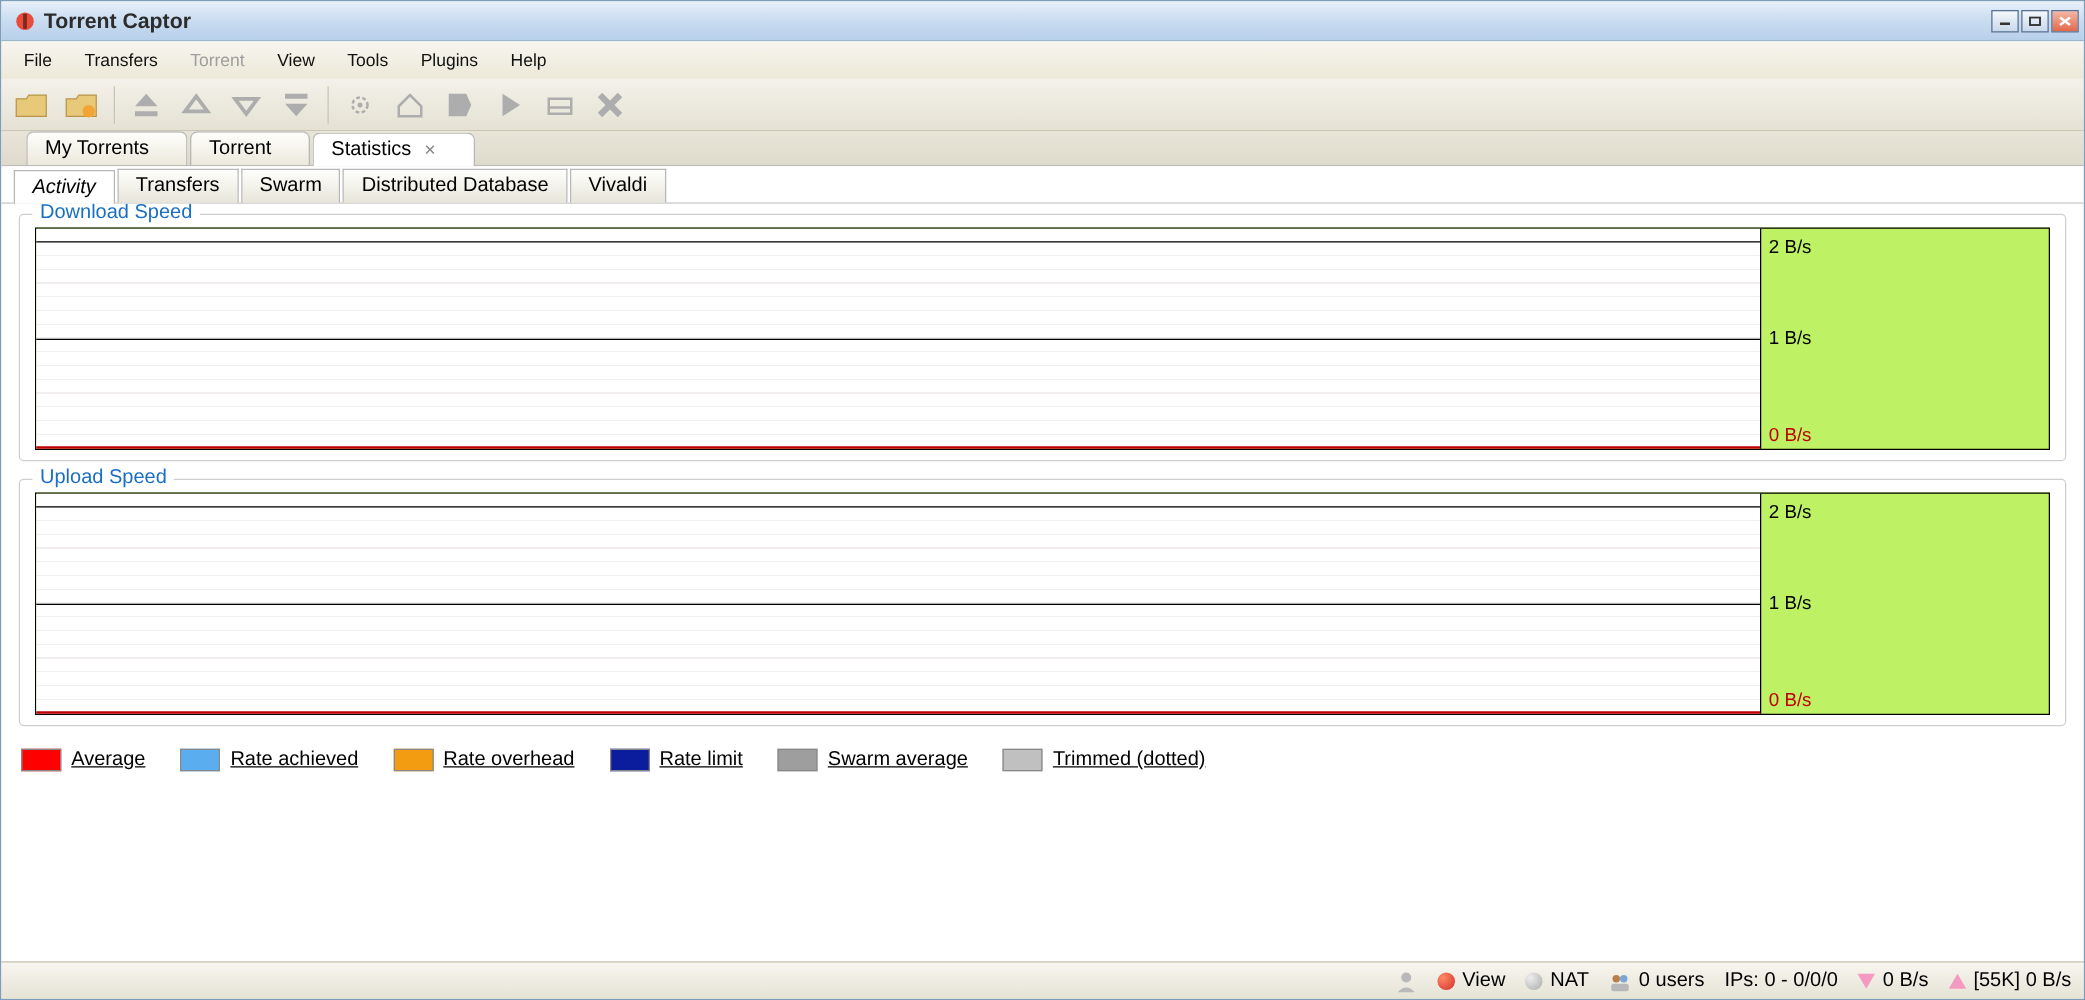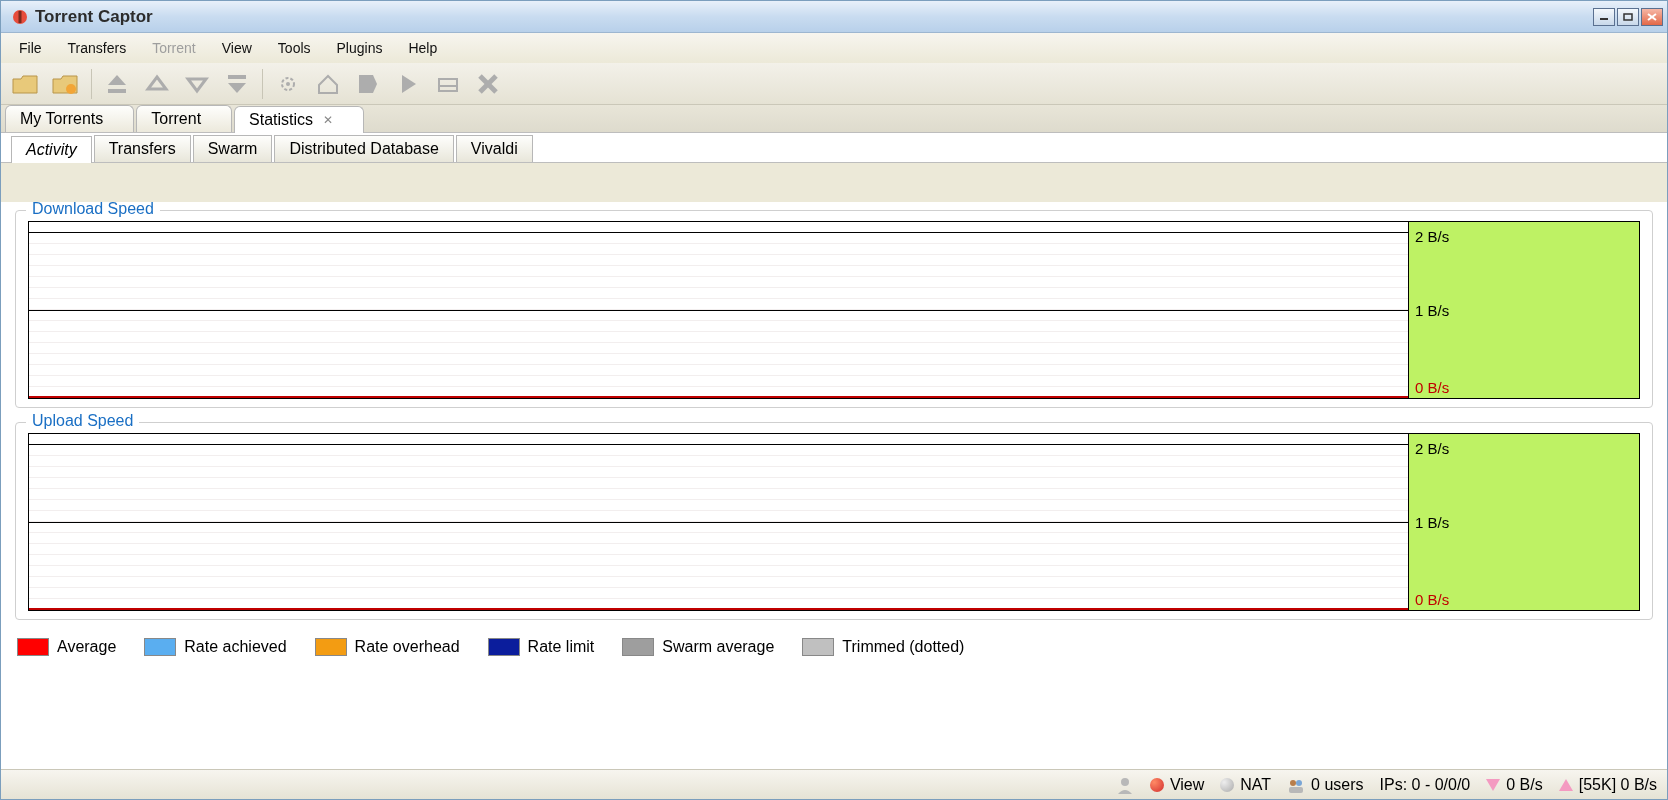--- a/index.html
+++ b/index.html
@@ -32,21 +32,21 @@
   
   .toolbar {
     display: flex; align-items: center; height: 42px; gap: 6px; padding: 0 8px;
     background: linear-gradient(to bottom, #f3f1e9, #e5e2d4); border-bottom: 1px solid #cac7b8;
   }
   .toolbar .tbtn { width: 34px; height: 34px; display: flex; align-items: center; justify-content: center; color: #9a9a9a; }
   .toolbar .sep { width: 1px; height: 30px; background: #c8c5b6; margin: 0 2px; }
 
   
   .tabrow {
-    display: flex; align-items: flex-end; height: 28px; padding-left: 4px;
+    display: flex; align-items: flex-end; height: 28px; padding-left: 20px;
     background: linear-gradient(to bottom, #e8e5d8, #dedbcd);
     border-bottom: 1px solid #bdbdbd;
   }
   .ptab {
     padding: 4px 30px 4px 14px; margin-right: 2px; font-size: 16px;
     border: 1px solid #b7b7b7; border-bottom: none; border-radius: 6px 6px 0 0;
     background: linear-gradient(to bottom, #fefefc, #ece9dc);
     display: flex; align-items: center; gap: 10px;
   }
   .ptab.active { background: #fff; position: relative; top: 1px; z-index: 2; }
@@ -58,21 +58,21 @@
     background: #fff; border-bottom: 1px solid #bdbdbd; gap: 0;
   }
   .stab {
     padding: 4px 14px; font-size: 16px;
     border: 1px solid #b7b7b7; border-bottom: none; margin-right: 2px;
     background: linear-gradient(to bottom, #fefefc, #e8e6da);
   }
   .stab.active { background: #fff; position: relative; top: 1px; font-style: italic; }
 
   
-  .content { flex: 1; background: #fff; padding: 8px 14px 4px 14px; overflow: hidden; margin-top: 39px; }
+  .content { flex: 1; background: #fff; padding: 8px 14px 4px 14px; overflow: hidden; }
   .group { border: 1px solid #cfcfcf; border-radius: 4px; margin-bottom: 14px; padding: 10px 12px 8px 12px; position: relative; }
   .group .legend { position: absolute; top: -11px; left: 10px; background: #fff; padding: 0 6px; color: #1a6fc4; font-size: 16px; }
   .chart {
     border: 1px solid #000; height: 178px; position: relative; background: #bef264; display: flex;
   }
   .chart .plot {
     flex: 0 0 1380px; height: 100%; position: relative;
     background: repeating-linear-gradient(to bottom, #ffffff 0, #ffffff 10px, #f2eeee 10px, #f2eeee 11px);
     border-right: 1px solid #000;
   }
@@ -80,21 +80,21 @@
   .chart .plot .hr-top { position: absolute; left: 0; right: 0; top: 10px; height: 0; border-top: 1px solid #000; }
   .chart .plot .baseline { position: absolute; left: 0; right: 0; bottom: 0; height: 0; border-top: 2px solid #c00000; }
   .chart .ylabels { flex: 1; position: relative; }
   .chart .ylabels span { position: absolute; left: 6px; font-size: 15px; }
   .chart .ylabels .y2 { top: 6px; }
   .chart .ylabels .y1 { top: 50%; transform: translateY(-50%); }
   .chart .ylabels .y0 { bottom: 2px; color: #c00000; }
 
   
   .legendrow { display: flex; align-items: center; gap: 10px; padding: 4px 2px 0 2px; }
-  .lg { display: flex; align-items: center; gap: 8px; margin-right: 18px; font-size: 16px; }
+  .lg { display: flex; align-items: center; gap: 8px; margin-right: 18px; font-size: 16px; text-decoration: underline; }
   .swatch { width: 32px; height: 18px; border: 1px solid #888; }
 
   
   .statusbar {
     display: flex; align-items: center; height: 30px; gap: 16px; padding: 0 10px;
     background: linear-gradient(to bottom, #f7f5ef, #e6e3d5); border-top: 1px solid #cac7b8;
     font-size: 16px; justify-content: flex-end;
   }
   .statusbar .dot { width: 14px; height: 14px; border-radius: 50%; display: inline-block; vertical-align: middle; }
   .statusbar .sitem { display: flex; align-items: center; gap: 6px; }

